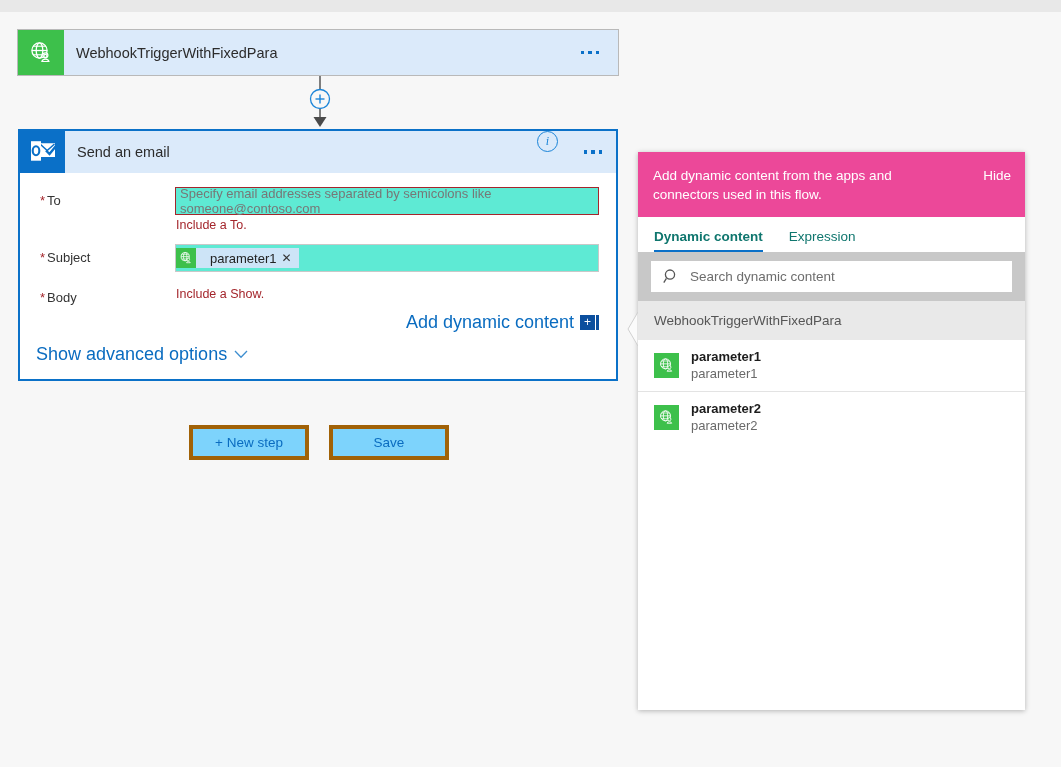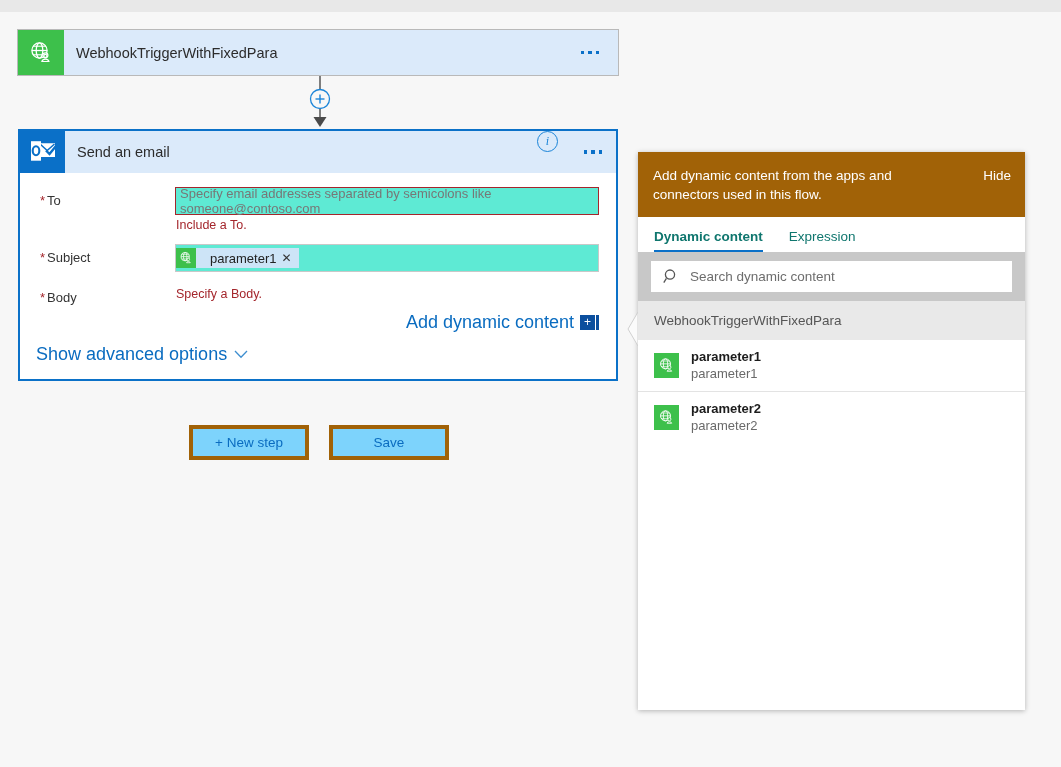--- a/index.html
+++ b/index.html
@@ -257,21 +257,21 @@
     position: absolute;
     left: 638px;
     top: 140px;
     width: 387px;
     height: 558px;
     background: #ffffff;
     box-shadow: 0 1px 5px rgba(0,0,0,0.28);
     box-sizing: border-box;
   }
   #dyn-banner {
-    background: #a16207;
+    background: #ec4899;
     color: #ffffff;
     padding: 14px 14px 13px 15px;
     display: flex;
     align-items: flex-start;
     justify-content: space-between;
     font-size: 13.5px;
     line-height: 19px;
   }
   #dyn-banner-text { max-width: 300px; }
   #dyn-hide {
@@ -454,21 +454,21 @@
             </span>
           </div>
         </div>
       </div>
 
       <div class="form-row" style="margin-top:12px">
         <div class="form-label">
           <span class="req">*</span><span>Body</span>
         </div>
         <div class="field-wrap">
-          <div class="error-msg">Specify a Body.</div>
+          <div class="error-msg">Include a Show.</div>
         </div>
       </div>
 
       <div id="add-dynamic-row">
         <span class="link-blue">Add dynamic content</span>
         <span class="plus-box">+</span>
         <span class="plus-bar"></span>
       </div>
 
       <div id="show-advanced">

